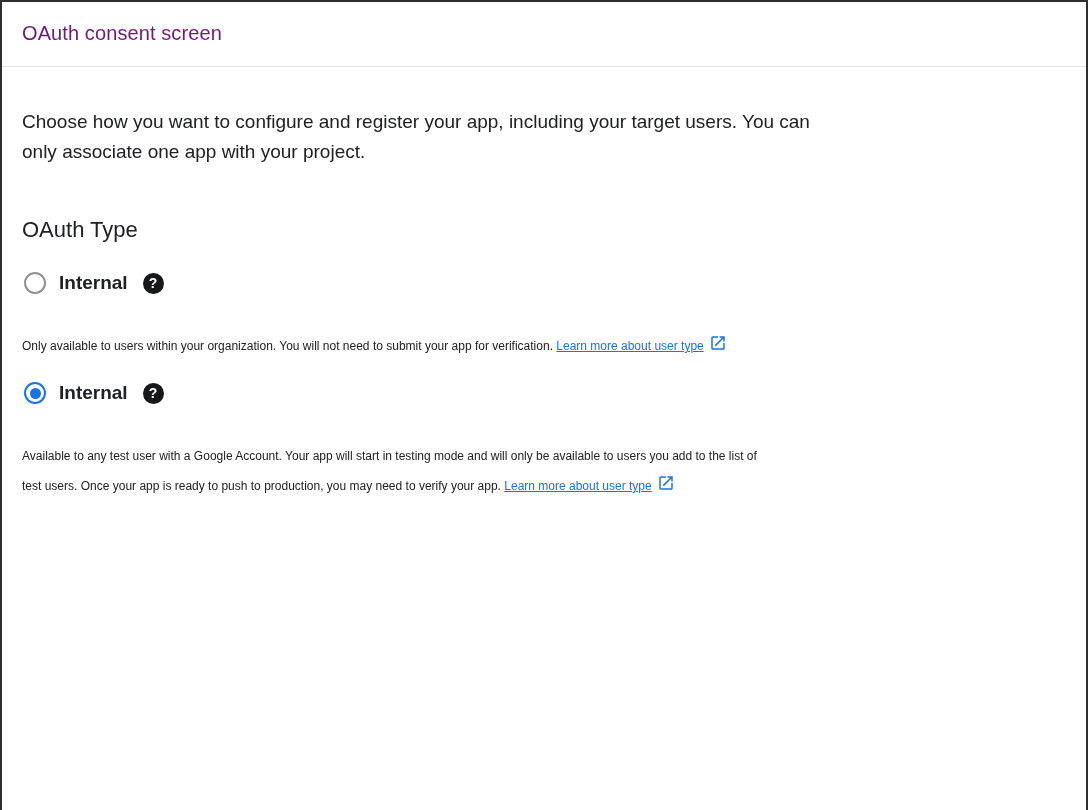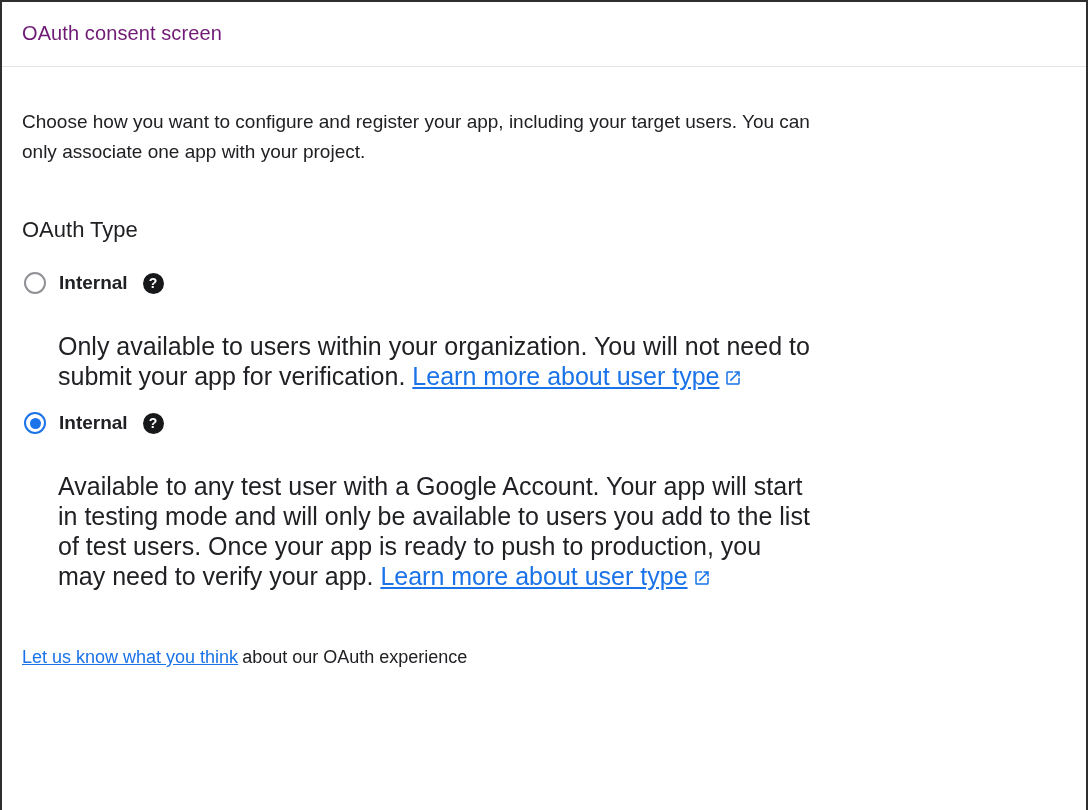--- a/index.html
+++ b/index.html
@@ -86,25 +86,24 @@
     color: #ffffff;
     font-size: 14px;
     font-weight: 700;
     line-height: 21px;
     text-align: center;
     margin-left: 15px;
     flex: 0 0 auto;
     user-select: none;
   }
   .option-desc {
-    font-size: 25px;
+    font-size: 12px;
     line-height: 30px;
     color: #202124;
     max-width: 756px;
-    margin-left: 36px;
   }
   .desc-internal { margin-bottom: 18px; }
   .desc-external { margin-bottom: 0; }
   a.learn-link {
     color: #1a73e8;
     text-decoration: underline;
     cursor: pointer;
     white-space: nowrap;
   }
   .open-in-new-icon {
@@ -176,18 +175,15 @@
       <span class="help-icon">?</span>
     </div>
     <p class="option-desc desc-external">
       <span>Available to any test user with a Google Account. Your app will start in testing mode and will only be available to users you add to the list of test users. Once your app is ready to push to production, you may need to verify your app.</span>
       <a class="learn-link"><span>Learn more about user type</span><svg class="open-in-new-icon" viewBox="0 0 24 24" fill="#1a73e8">
             <path d="M19 19H5V5h7V3H5a2 2 0 0 0-2 2v14a2 2 0 0 0 2 2h14c1.1 0 2-.9 2-2v-7h-2v7zM14 3v2h3.59l-9.83 9.83 1.41 1.41L19 6.41V10h2V3h-7z"></path>
           </svg></a>
     </p>
 
 
-    <div class="footer">
-      <a class="feedback-link">Let us know what you think</a><span>about our OAuth experience</span>
-    </div>
 
   </div>
 </div>
 
 </body></html>

